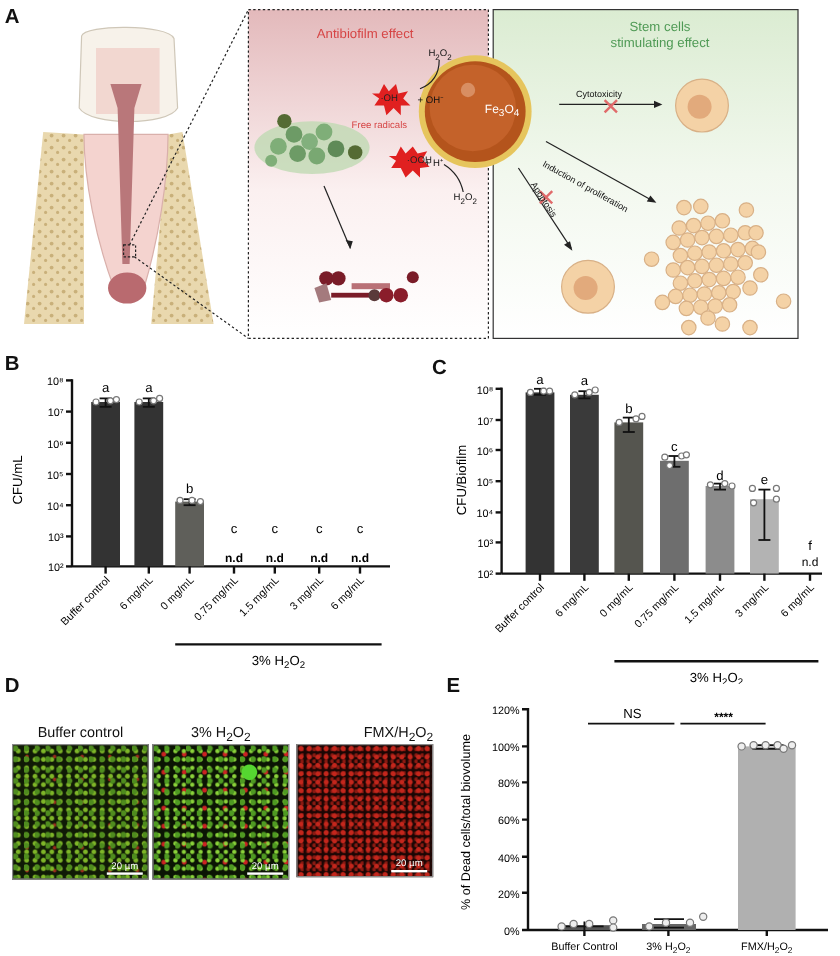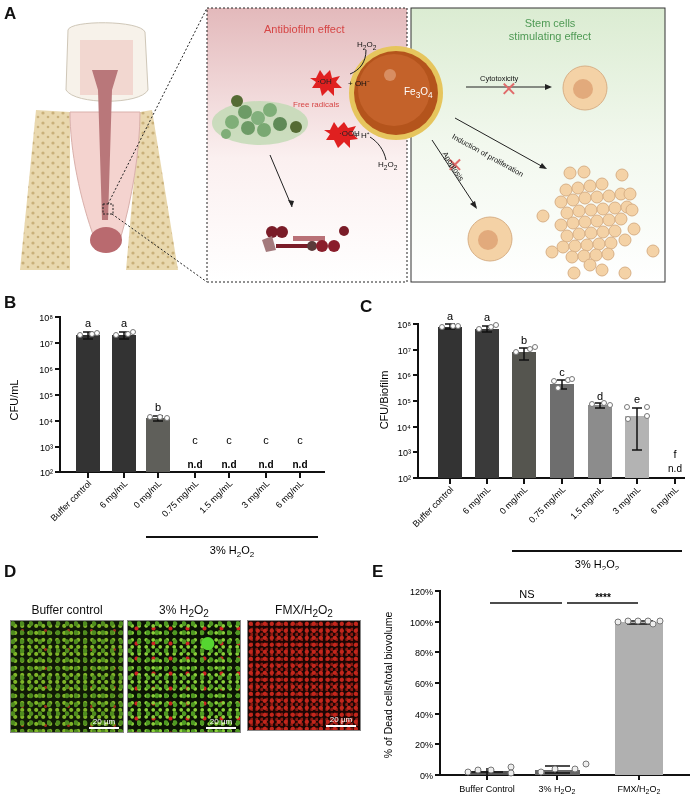--- a/index.html
+++ b/index.html
@@ -374,21 +374,21 @@
     <text transform="translate(291 200) rotate(-45)">3 mg/mL</text>
     <text transform="translate(329 200) rotate(-45)">6 mg/mL</text>
   </g>
   <line x1="162" y1="261" x2="332" y2="261" stroke="#111" stroke-width="2"></line>
   <text x="247" y="278" font-size="11" text-anchor="middle">3% H<tspan font-size="8" dy="3">2</tspan><tspan dy="-3">O</tspan><tspan font-size="8" dy="3">2</tspan></text>
 </svg>
 
 <div class="panel-letter" style="left:4px;top:562px;">D</div>
 <div class="micro-title" style="left:10px;top:603px;">Buffer control</div>
 <div class="micro-title" style="left:127px;top:603px;">3% H<sub>2</sub>O<sub>2</sub></div>
-<div class="micro-title" style="left:247px;top:603px;">FMX/H<sub>2</sub>O<sub>2</sub></div>
+<div class="micro-title" style="left:247px;top:603px;text-align:right;">FMX/H<sub>2</sub>O<sub>2</sub></div>
 
 <div class="micro" style="left:10px;top:620px;width:114px;height:113px;background:
   radial-gradient(circle at 20% 30%, #4f8c1e 0 2px, transparent 3px) 0 0/9px 9px,
   radial-gradient(circle at 60% 70%, #7fb628 0 1.5px, transparent 2.5px) 0 0/7px 7px,
   radial-gradient(circle at 50% 50%, #9b2a1c 0 1px, transparent 2px) 0 0/23px 19px,
   #101a06;">
   <div class="scale"><span>20 µm</span><div class="bar"></div></div>
 </div>
 <div class="micro" style="left:127px;top:620px;width:114px;height:113px;background:
   radial-gradient(circle at 70% 20%, #55d630 0 6px, transparent 7px) 0 0/114px 113px,

